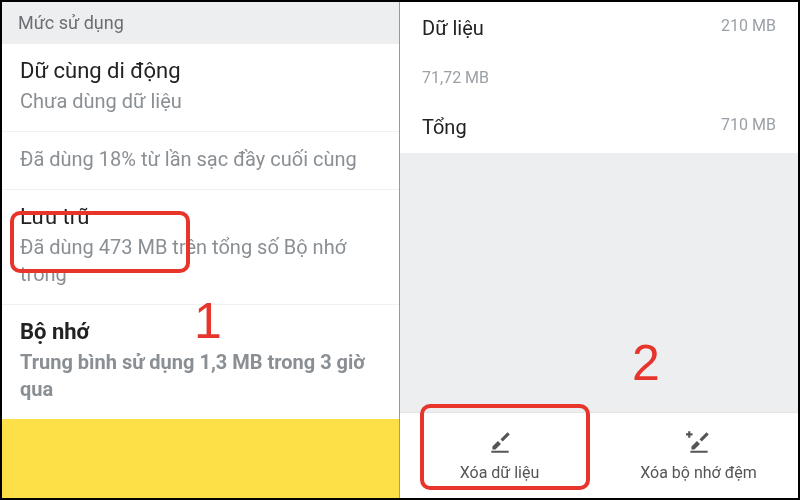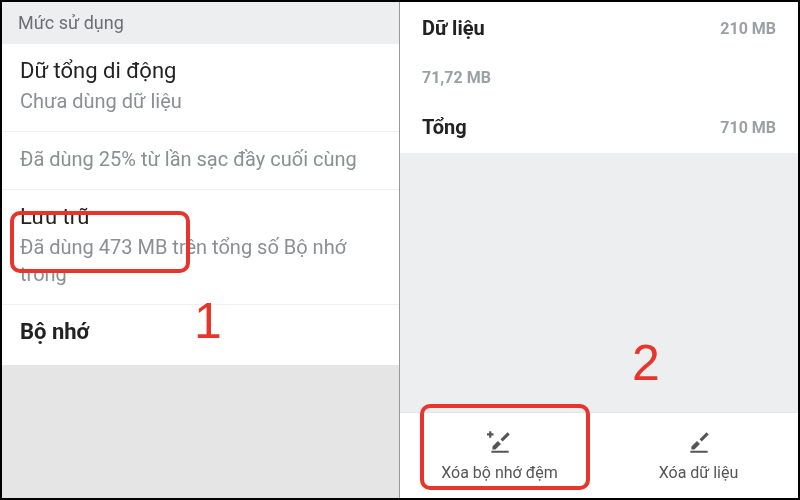--- a/index.html
+++ b/index.html
@@ -7,21 +7,21 @@
   body {
     font-family: -apple-system, Roboto, "Segoe UI", Arial, sans-serif;
     background: #fff;
     border: 2px solid #000;
     display: flex;
   }
   .panel {
     width: 50%;
     height: 100%;
     position: relative;
-    background: #e5e5e5;
+    background: #fde047;
   }
   .panel-left { border-right: 1px solid #999; }
   .section-header {
     background: #eceef0;
     color: #6b6f73;
     font-size: 18px;
     padding: 10px 16px 12px 16px;
     height: 42px;
     display: flex;
     align-items: center;
@@ -39,24 +39,23 @@
   .item-sub {
     font-size: 20px;
     color: #8a8f94;
     line-height: 1.35;
   }
   
   .row {
     background: #fff;
     display: flex;
     justify-content: space-between;
-    align-items: center;
+    align-items: flex-start;
     padding: 14px 22px;
     font-size: 20px;
-    font-weight: bold;
   }
   .row .label { color: #222; }
   .row .value { color: #9aa0a6; font-size: 16px; }
   .right-gray {
     background: #eceef0;
     flex: 1;
   }
   .panel-right { display: flex; flex-direction: column; }
   .bottom-bar {
     display: flex;
@@ -93,35 +92,36 @@
 </style>
 </head>
 <body>
 
 <div class="panel panel-left">
   <div class="section-header">
     <span>Mức sử dụng</span>
   </div>
 
   <div class="item">
-    <div class="item-title">Dữ tổng di động</div>
+    <div class="item-title">Dữ cùng di động</div>
     <div class="item-sub">Chưa dùng dữ liệu</div>
   </div>
 
   <div class="item">
-    <div class="item-sub">Đã dùng 25% từ lần sạc đầy cuối cùng</div>
+    <div class="item-sub">Đã dùng 18% từ lần sạc đầy cuối cùng</div>
   </div>
 
   <div class="item">
     <div class="item-title">Lưu trữ</div>
     <div class="item-sub">Đã dùng 473 MB trên tổng số Bộ nhớ trong</div>
   </div>
 
   <div class="item" style="border-bottom:none;font-weight:bold;">
     <div class="item-title">Bộ nhớ</div>
+    <div class="item-sub">Trung bình sử dụng 1,3 MB trong 3 giờ qua</div>
   </div>
 
   <div class="hl" style="left:8px; top:209px; width:180px; height:62px;"></div>
   <div class="num" style="left:192px; top:290px;">1</div>
 </div>
 
 <div class="panel panel-right">
 
   <div class="row">
     <span class="label">Dữ liệu</span>
@@ -134,30 +134,30 @@
     <span class="label">Tổng</span>
     <span class="value">710 MB</span>
   </div>
 
   <div class="right-gray"></div>
 
   <div class="bottom-bar">
     <div class="bottom-btn">
       <span>
         <svg viewBox="0 0 24 24">
+            <path d="M19 3l-6.5 6.5 2 2L21 5l-2-2zm-8.9 8.1L5 16.2V19h2.8l5.1-5.1-2.8-2.8zM4 20h16v2H4z"></path>
+          </svg>
+      </span>
+      <span>Xóa dữ liệu</span>
+    </div>
+    <div class="bottom-btn">
+      <span>
+        <svg viewBox="0 0 24 24">
             <path d="M19 3l-6.5 6.5 2 2L21 5l-2-2zm-8.9 8.1L5 16.2V19h2.8l5.1-5.1-2.8-2.8zM4 20h16v2H4zM2 8h2V6h2V4H4V2H2v2H0v2h2z"></path>
           </svg>
       </span>
       <span>Xóa bộ nhớ đệm</span>
-    </div>
-    <div class="bottom-btn">
-      <span>
-        <svg viewBox="0 0 24 24">
-            <path d="M19 3l-6.5 6.5 2 2L21 5l-2-2zm-8.9 8.1L5 16.2V19h2.8l5.1-5.1-2.8-2.8zM4 20h16v2H4z"></path>
-          </svg>
-      </span>
-      <span>Xóa dữ liệu</span>
     </div>
   </div>
 
   <div class="hl" style="left:20px; top:402px; width:170px; height:86px;"></div>
   <div class="num" style="left:232px; top:332px;">2</div>
 </div>
 
 </body></html>

